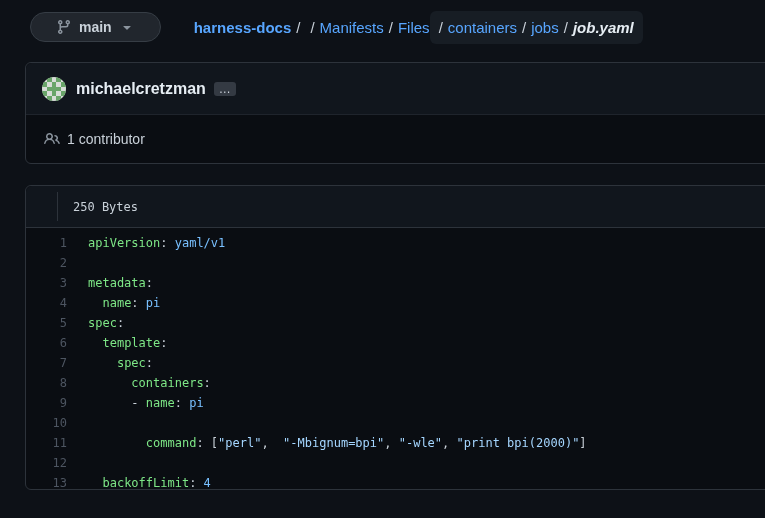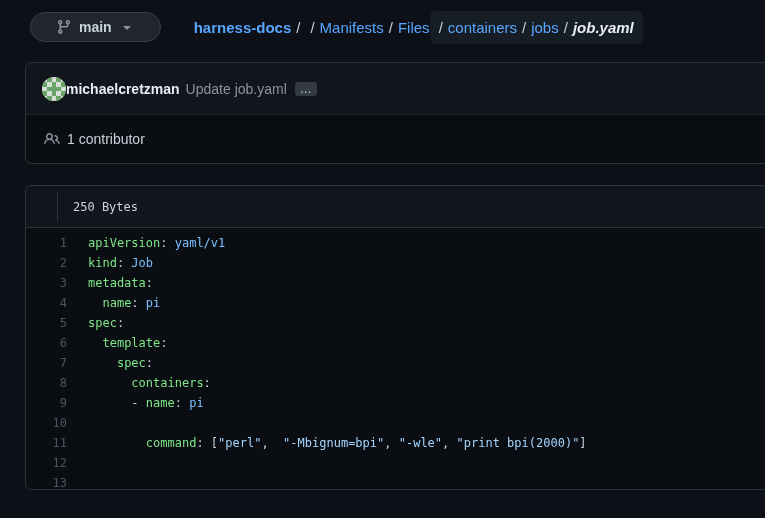--- a/index.html
+++ b/index.html
@@ -29,21 +29,21 @@
   .bc-link{color:var(--link);text-decoration:none;cursor:pointer;}
   .bc-repo{font-weight:700;}
   .bc-current{font-weight:700;color:var(--text-bright);font-style:italic;}
   .hl-group{display:inline-flex;align-items:center;background:var(--highlight-bg);border-radius:6px;padding:8px 9px 8px 4px;}
   
   .commit-box{position:absolute;left:25px;top:62px;width:880px;height:102px;
     border:1px solid var(--border);border-radius:6px;background:var(--panel-body-bg);}
   .commit-header{height:52px;background:var(--panel-header-bg);border-bottom:1px solid var(--divider);
     border-radius:6px 6px 0 0;display:flex;align-items:center;padding:0 16px;}
   .avatar{width:24px;height:24px;border-radius:50%;overflow:hidden;flex:0 0 24px;}
-  .author{font-weight:700;color:var(--text-bright);font-size:14px;text-decoration:none;}
+  .author{font-weight:700;color:var(--text-bright);font-size:16px;margin-left:10px;text-decoration:none;}
   .msg{color:var(--muted);font-size:14px;margin-left:6px;}
   .ellipsis-btn{margin-left:8px;min-width:22px;height:14px;background:var(--chip-bg);border:none;
     border-radius:3px;color:var(--text);font-size:12px;line-height:6px;padding:0 4px;
     display:inline-flex;align-items:center;justify-content:center;cursor:pointer;}
   .commit-body{height:48px;display:flex;align-items:center;padding:0 18px;font-size:14px;color:var(--text);}
   .commit-body .octicon{color:var(--muted);margin-right:7px;display:inline-flex;}
   .contrib-link{color:var(--text);text-decoration:none;cursor:pointer;}
   
   .file-box{position:absolute;left:25px;top:185px;width:880px;height:305px;
     border:1px solid var(--border);border-radius:6px;background:var(--panel-body-bg);}
@@ -110,21 +110,20 @@
             <rect x="3" y="2" width="1" height="1"></rect>
           <rect x="0" y="3" width="1" height="1"></rect>
             <rect x="4" y="3" width="1" height="1"></rect>
             <rect x="2" y="3" width="1" height="1"></rect>
           <rect x="1" y="4" width="1" height="1"></rect>
             <rect x="3" y="4" width="1" height="1"></rect>
         </g>
       </svg>
     </span>
     <a class="author">michaelcretzman</a>
-    <span class="msg">Update job.yaml</span>
     <button class="ellipsis-btn">…</button>
   </div>
   <div class="commit-body">
     <span class="octicon">
       <svg width="16" height="16" viewBox="0 0 16 16" fill="currentColor">
           <path d="M2 5.5a3.5 3.5 0 1 1 5.898 2.549 5.508 5.508 0 0 1 3.034 4.084.75.75 0 1 1-1.482.235 4.001 4.001 0 0 0-7.9 0 .75.75 0 0 1-1.482-.236A5.507 5.507 0 0 1 3.102 8.05 3.493 3.493 0 0 1 2 5.5ZM11 4a3.001 3.001 0 0 1 2.22 5.018 5.01 5.01 0 0 1 2.56 3.012.749.749 0 0 1-.885.954.752.752 0 0 1-.549-.514 3.507 3.507 0 0 0-2.522-2.372.75.75 0 0 1-.574-.73v-.352a.75.75 0 0 1 .416-.672A1.5 1.5 0 0 0 11 5.5.75.75 0 0 1 11 4Zm-5.5-.5a2 2 0 1 0-.001 3.999A2 2 0 0 0 5.5 3.5Z"></path>
         </svg>
     </span>
     <a class="contrib-link">1 contributor</a>
   </div>
@@ -135,21 +134,20 @@
     <span class="fh-divider"></span>
     <span>250 Bytes</span>
   </div>
   <div class="code" id="code">
       <div class="code-line">
         <span class="ln">1</span>
         <span class="lc"><span class="tk-k">apiVersion</span><span class="tk-p">: </span><span class="tk-v">yaml/v1</span></span>
       </div>
       <div class="code-line">
         <span class="ln">2</span>
-        <span class="lc"><span class="tk-k">kind</span><span class="tk-p">: </span><span class="tk-v">Job</span></span>
       </div>
       <div class="code-line">
         <span class="ln">3</span>
         <span class="lc"><span class="tk-k">metadata</span><span class="tk-p">:</span></span>
       </div>
       <div class="code-line">
         <span class="ln">4</span>
         <span class="lc"><span class="tk-p">  </span><span class="tk-k">name</span><span class="tk-p">: </span><span class="tk-v">pi</span></span>
       </div>
       <div class="code-line">
@@ -177,15 +175,16 @@
       </div>
       <div class="code-line">
         <span class="ln">11</span>
         <span class="lc"><span class="tk-p">        </span><span class="tk-k">command</span><span class="tk-p">: [</span><span class="tk-s">"perl"</span><span class="tk-p">,  </span><span class="tk-s">"-Mbignum=bpi"</span><span class="tk-p">, </span><span class="tk-s">"-wle"</span><span class="tk-p">, </span><span class="tk-s">"print bpi(2000)"</span><span class="tk-p">]</span></span>
       </div>
       <div class="code-line">
         <span class="ln">12</span>
       </div>
       <div class="code-line">
         <span class="ln">13</span>
+        <span class="lc"><span class="tk-p">  </span><span class="tk-k">backoffLimit</span><span class="tk-p">: </span><span class="tk-v">4</span></span>
       </div>
     </div>
 </section>
 
 </body></html>

